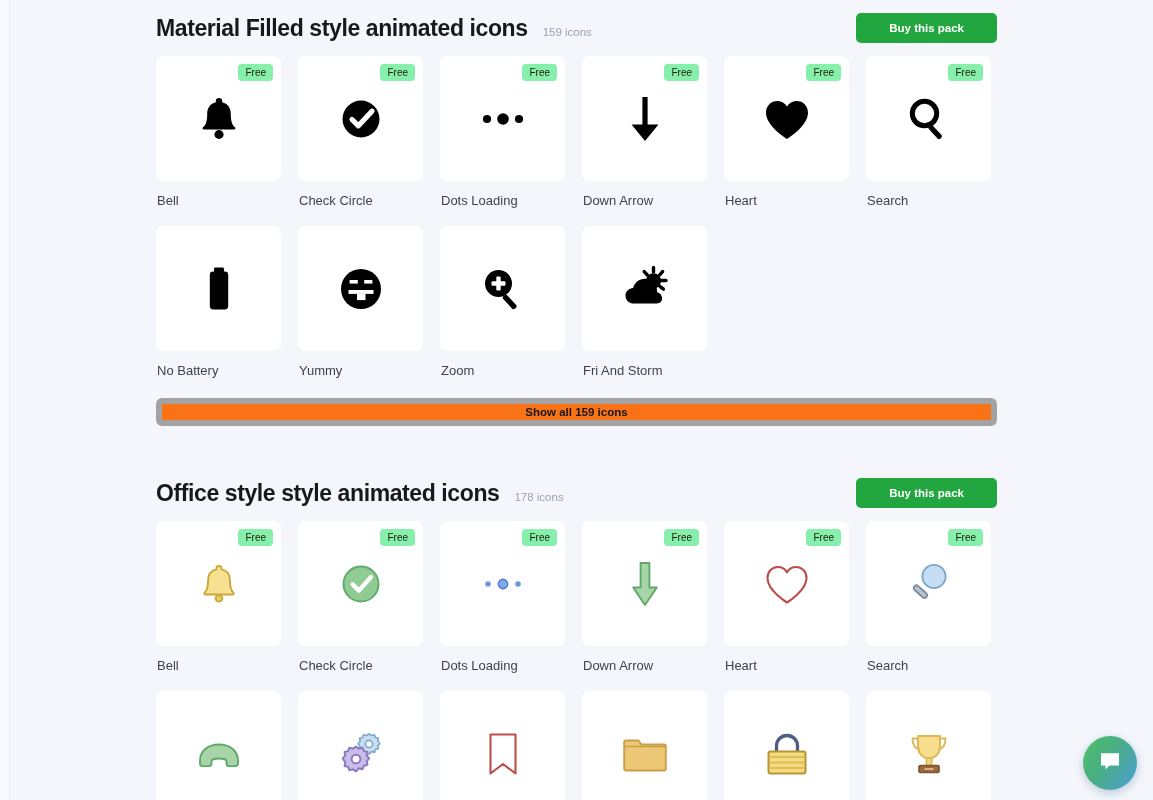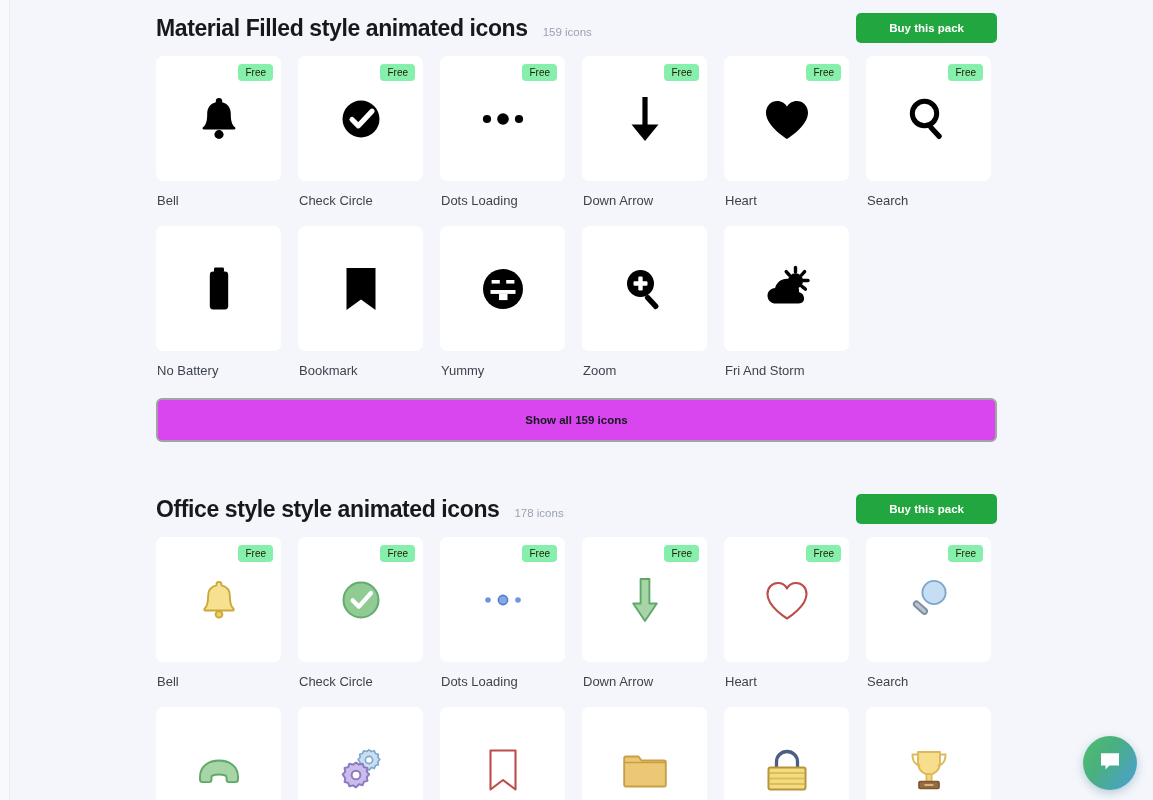--- a/index.html
+++ b/index.html
@@ -60,22 +60,22 @@
     line-height: 1.15;
   }
   .cell-label {
     font-size: 13px; color: #3d434e;
     margin: 12px 0 18px 1px; white-space: nowrap;
   }
   .icon-box { width: 60px; height: 60px; display:block; }
 
   
   .show-all {
-    width: 841px; height: 44px; margin-top: 2px;
-    background: #d946ef; border: 2px solid #a3a3a3; border-radius: 6px;
+    width: 841px; height: 28px; margin-top: 2px;
+    background: #f97316; border: 6px solid #a3a3a3; border-radius: 6px;
     display: flex; align-items: center; justify-content: center;
     font-size: 11.5px; font-weight: bold; color: #15171b; cursor: pointer;
   }
   .sec-gap { height: 39px; }
 
   
   .chat-widget {
     position: absolute; right: 16px; bottom: 10px;
     width: 54px; height: 54px; border-radius: 50%;
     background: linear-gradient(125deg, #4fbf6e 0%, #49b07e 40%, #4a9fd8 100%);
@@ -174,30 +174,20 @@
           <div class="cell">
             <div class="card">
               <span>
                 <svg class="icon-box" viewBox="0 0 60 60">
                   <rect x="25" y="8.5" width="10" height="5" rx="1.4" fill="#000"></rect>
                   <rect x="20.8" y="12.5" width="18.4" height="38" rx="3.4" fill="#000"></rect>
                 </svg>
               </span>
             </div>
             <div class="cell-label">No Battery</div>
-          </div>
-          <div class="cell">
-            <div class="card">
-              <span>
-                <svg class="icon-box" viewBox="0 0 60 60">
-                  <path d="M15.5 9h29v42L30 40.5 15.5 51z" fill="#000"></path>
-                </svg>
-              </span>
-            </div>
-            <div class="cell-label">Bookmark</div>
           </div>
           <div class="cell">
             <div class="card">
               <span>
                 <svg class="icon-box" viewBox="0 0 60 60">
                   <circle cx="30" cy="30" r="20" fill="#000"></circle>
                   <rect x="18.6" y="21" width="8.2" height="3.6" fill="#fff"></rect>
                   <rect x="33.2" y="21" width="8.2" height="3.6" fill="#fff"></rect>
                   <rect x="17.5" y="31" width="25" height="3.9" fill="#fff"></rect>
                   <rect x="26" y="34.9" width="8.5" height="6.2" fill="#fff"></rect>

